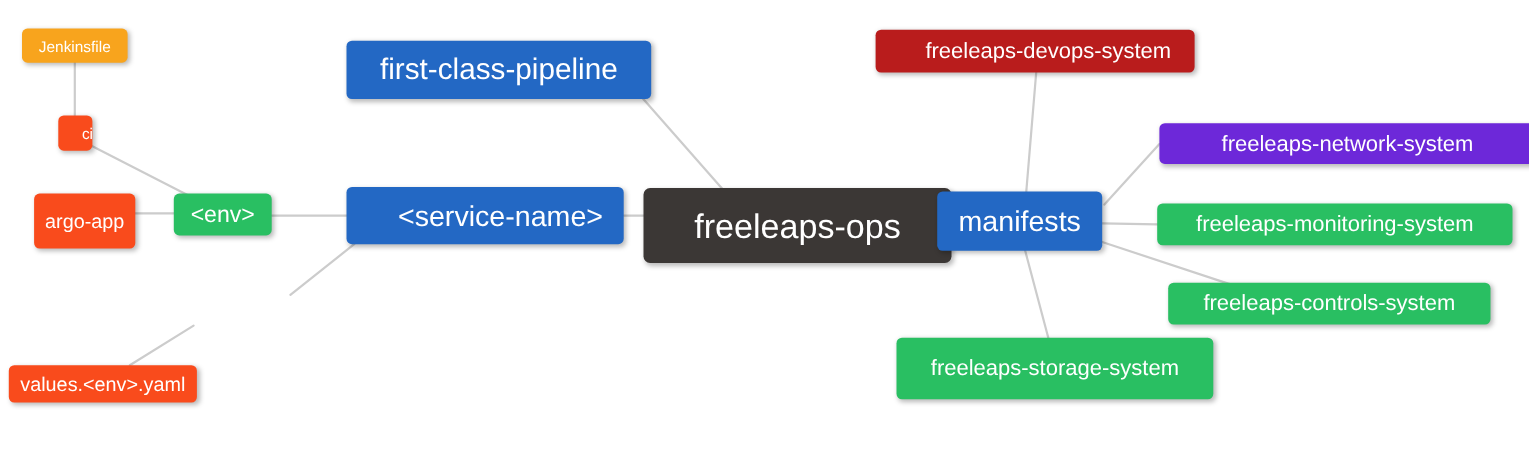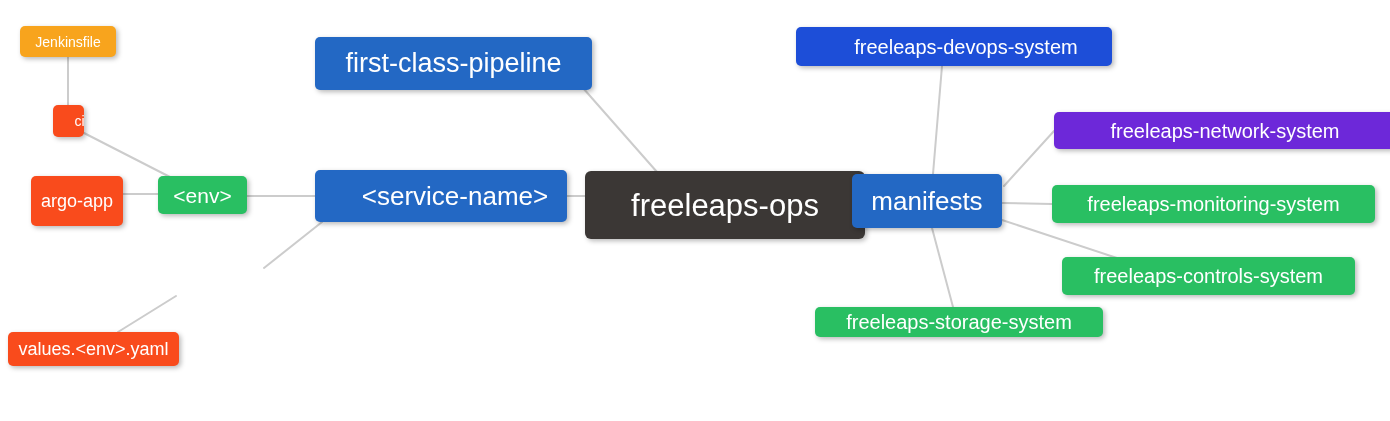--- a/index.html
+++ b/index.html
@@ -61,18 +61,18 @@
     </svg>
 <div class="node orange" style="left: 20px; top: 26px; width: 96px; height: 31px; font-size: 14px; background: rgb(248, 164, 29); color: rgb(255, 255, 255);">Jenkinsfile</div>
     <div class="node red" style="left: 53px; top: 105px; width: 31px; height: 32px; font-size: 14px; background: rgb(249, 75, 28); color: rgb(255, 255, 255); padding-left: 22px;">ci</div>
     <div class="node red" style="left: 31px; top: 176px; width: 92px; height: 50px; font-size: 18px; background: rgb(249, 75, 28); color: rgb(255, 255, 255);">argo-app</div>
     <div class="node green" style="left: 158px; top: 176px; width: 89px; height: 38px; font-size: 21px; background: rgb(41, 191, 98); color: rgb(255, 255, 255);">&lt;env&gt;</div>
     <div class="node red" style="left: 8px; top: 332px; width: 171px; height: 34px; font-size: 18px; background: rgb(249, 75, 28); color: rgb(255, 255, 255);">values.&lt;env&gt;.yaml</div>
     <div class="node blue" style="left: 315px; top: 37px; width: 277px; height: 53px; font-size: 27px; background: rgb(35, 104, 196); color: rgb(255, 255, 255); text-align: right;">first-class-pipeline</div>
     <div class="node blue" style="left: 315px; top: 170px; width: 252px; height: 52px; font-size: 26px; background: rgb(35, 104, 196); color: rgb(255, 255, 255); padding-left: 28px;">&lt;service-name&gt;</div>
     <div class="node dark" style="left: 585px; top: 171px; width: 280px; height: 68px; font-size: 31px; background: rgb(59, 55, 53); color: rgb(255, 255, 255);">freeleaps-ops</div>
     <div class="node blue" style="left: 852px; top: 174px; width: 150px; height: 54px; font-size: 26px; background: rgb(35, 104, 196); color: rgb(255, 255, 255);">manifests</div>
-    <div class="node green" style="left: 796px; top: 27px; width: 316px; height: 39px; font-size: 20px; background: #1d4ed8; color: rgb(255, 255, 255); padding-left: 24px;">freeleaps-devops-system</div>
+    <div class="node green" style="left: 796px; top: 27px; width: 290px; height: 39px; font-size: 20px; background: #b91c1c; color: rgb(255, 255, 255); padding-left: 24px;">freeleaps-devops-system</div>
     <div class="node green" style="left: 1054px; top: 112px; width: 342px; height: 37px; font-size: 20px; background: #6d28d9; color: rgb(255, 255, 255);">freeleaps-network-system</div>
     <div class="node green" style="left: 1052px; top: 185px; width: 323px; height: 38px; font-size: 20px; background: rgb(41, 191, 98); color: rgb(255, 255, 255);">freeleaps-monitoring-system</div>
     <div class="node green" style="left: 1062px; top: 257px; width: 293px; height: 38px; font-size: 20px; background: rgb(41, 191, 98); color: rgb(255, 255, 255);">freeleaps-controls-system</div>
-    <div class="node green" style="left: 815px; top: 307px; width: 288px; height: 30px; font-size: 20px; background: rgb(41, 191, 98); color: rgb(255, 255, 255);">freeleaps-storage-system</div>
+    <div class="node green" style="left: 815px; top: 307px; width: 288px; height: 56px; font-size: 20px; background: rgb(41, 191, 98); color: rgb(255, 255, 255);">freeleaps-storage-system</div>
   </div>
 
 </body></html>

